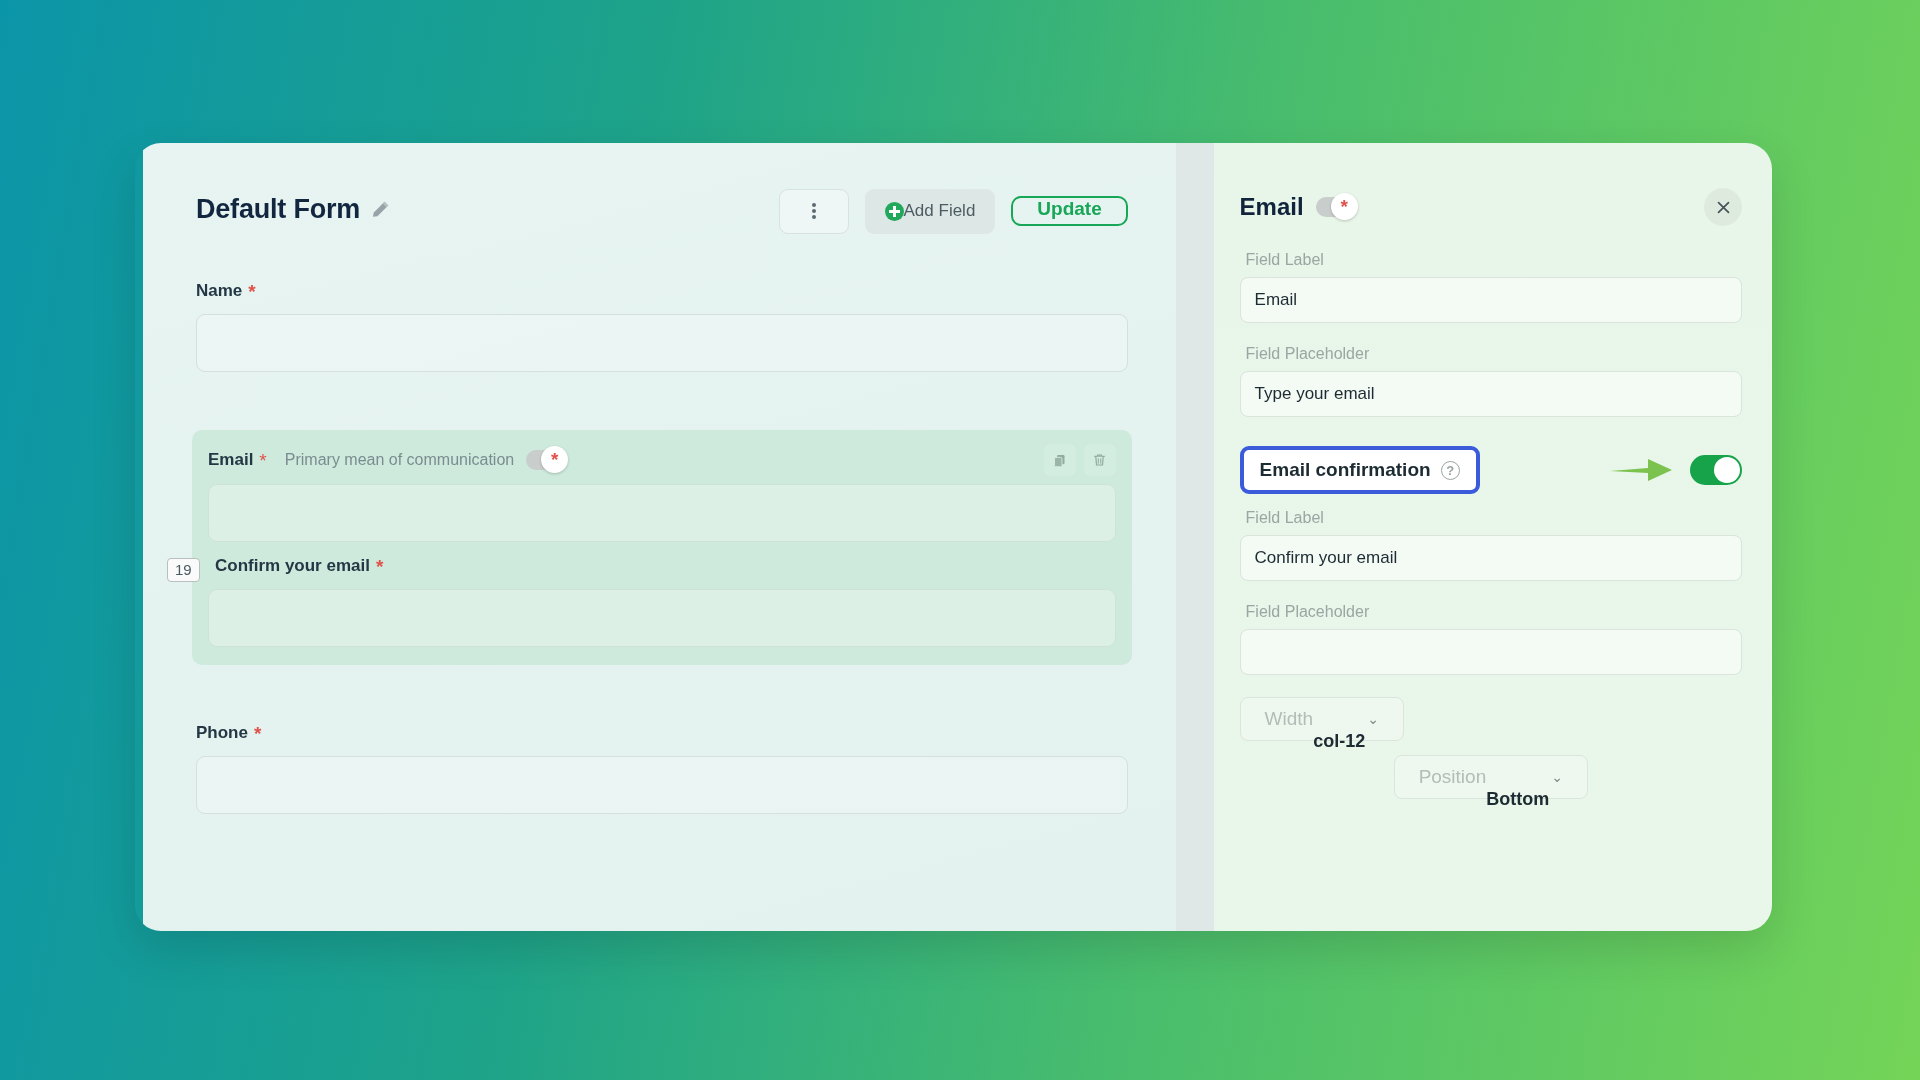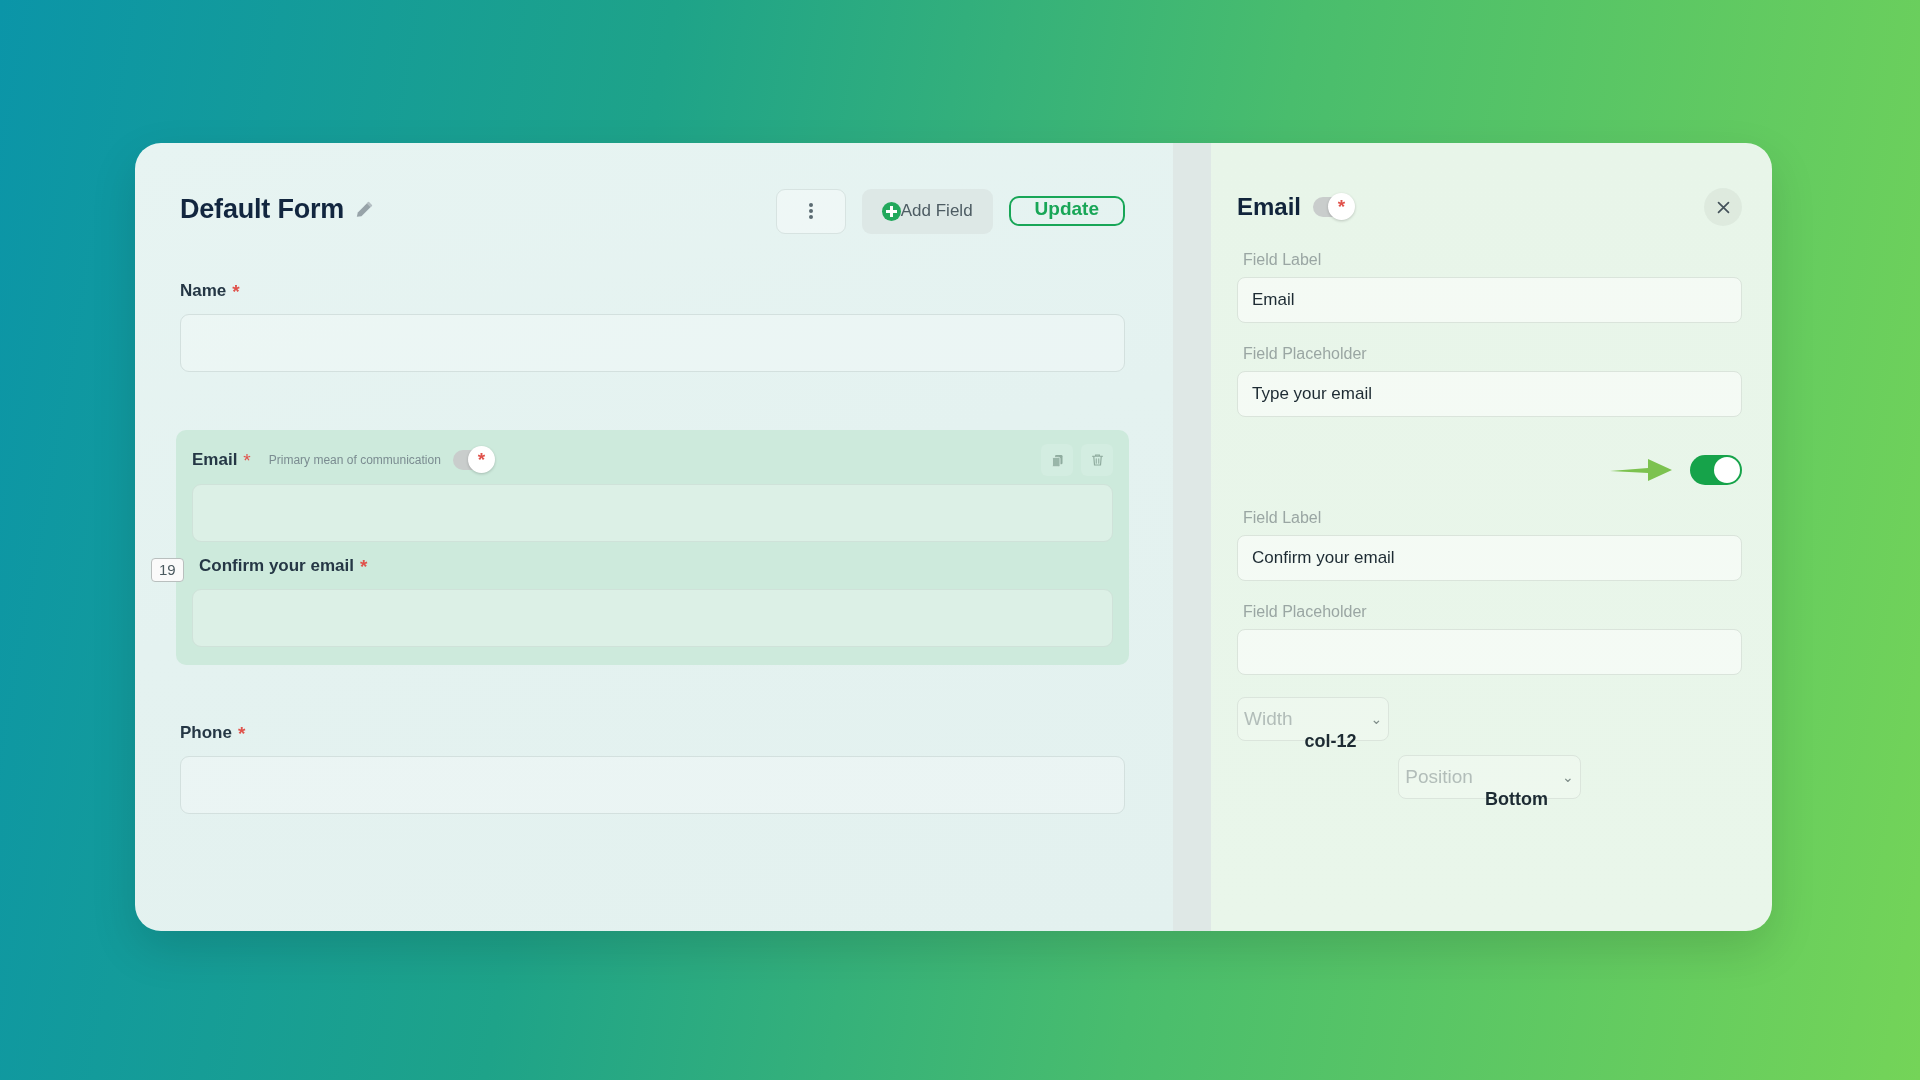--- a/index.html
+++ b/index.html
@@ -21,23 +21,24 @@
     border-radius: 26px;
     display: flex;
     overflow: hidden;
     box-shadow: 0 18px 46px rgba(0,0,0,0.13);
   }
 
   
   #builder-pane {
     width: 1038px; height: 100%;
     background: linear-gradient(165deg,#e7f4f2 0%, #e4f2f0 48%, #e3f1ef 100%);
-    padding: 0 0 0 0;
+    padding: 0 0 0 8px;
     position: relative;
     overflow: hidden;
+    margin-left: 8px;
   }
   #pane-gap { width: 38px; background: #dfe8e6; height:100%; }
 
   .builder-header {
     display: flex; align-items: center;
     padding: 40px 48px 0 45px;
     height: 96px;
   }
   .form-title {
     font-size: 27px; font-weight: bold; color: #12263f;
@@ -97,21 +98,21 @@
   
   .field-group-selected {
     background: #cdeadc;
     border-radius: 10px;
     padding: 14px 16px 18px 16px;
     margin: 0 -4px;
     position: relative;
   }
   .group-head { display:flex; align-items:center; height: 32px; }
   .group-title { font-size: 17px; font-weight: bold; color:#253745; }
-  .group-sub { font-size: 12px; color:#7b8c91; margin-left: 18px; }
+  .group-sub { font-size: 16px; color:#7b8c91; margin-left: 18px; }
 
   .mini-toggle {
     width: 38px; height: 20px; border-radius: 11px; background:#c9cdcc;
     margin-left: 12px; position: relative; display:inline-block;
     vertical-align: middle; cursor: pointer;
   }
   .mini-toggle .knob {
     position:absolute; right:-4px; top:-4px;
     width: 27px; height: 27px; border-radius:50%; background:#fff;
     box-shadow: 0 1px 3px rgba(0,0,0,.2);
@@ -191,22 +192,22 @@
     position:relative; cursor:pointer; flex:0 0 auto;
   }
   .big-toggle .knob2 {
     position:absolute; right: 2px; top: 2px;
     width: 26px; height: 26px; border-radius:50%; background:#fff;
   }
 
   .pill-select {
     height: 44px; border:1px solid #dbe5dc; border-radius: 8px;
     background: rgba(255,255,255,0.22);
-    display:inline-flex; align-items:center; gap: 12px;
-    padding: 0 6px; cursor:pointer;
+    display:inline-flex; align-items:center; 
+    padding: 0 24px; cursor:pointer;
   }
   .pill-key { font-size: 19px; color:#b2bdb9; }
   .pill-val { font-size: 18px; font-weight:bold; color:#1d2b33;margin-top:44px; }
   .chev { color:#7e8c88; font-size: 14px; margin-left:2px; }
   .mt-22 { margin-top: 22px; }
   .mt-14 { margin-top: 14px; text-align: center; }
 </style>
 </head>
 <body>
 
@@ -311,20 +312,24 @@
       </span>
     </div>
 
     <div class="sub-label">Field Label</div>
     <div class="s-input">Email</div>
 
     <div class="sub-label">Field Placeholder</div>
     <div class="s-input">Type your email</div>
 
     <div class="confirm-row">
+      <div class="confirm-box">
+        <span class="confirm-text">Email confirmation</span>
+        <span class="help-icon">?</span>
+      </div>
       <span class="arrow-annot">
         <svg width="66" height="34" viewBox="0 0 66 34">
           <path d="M2 18 L40 15 L40 6 L64 17 L40 28 L40 20 Z" fill="#7cc24f"></path>
         </svg>
       </span>
       <span class="big-toggle">
         <span class="knob2"></span>
       </span>
     </div>
 

